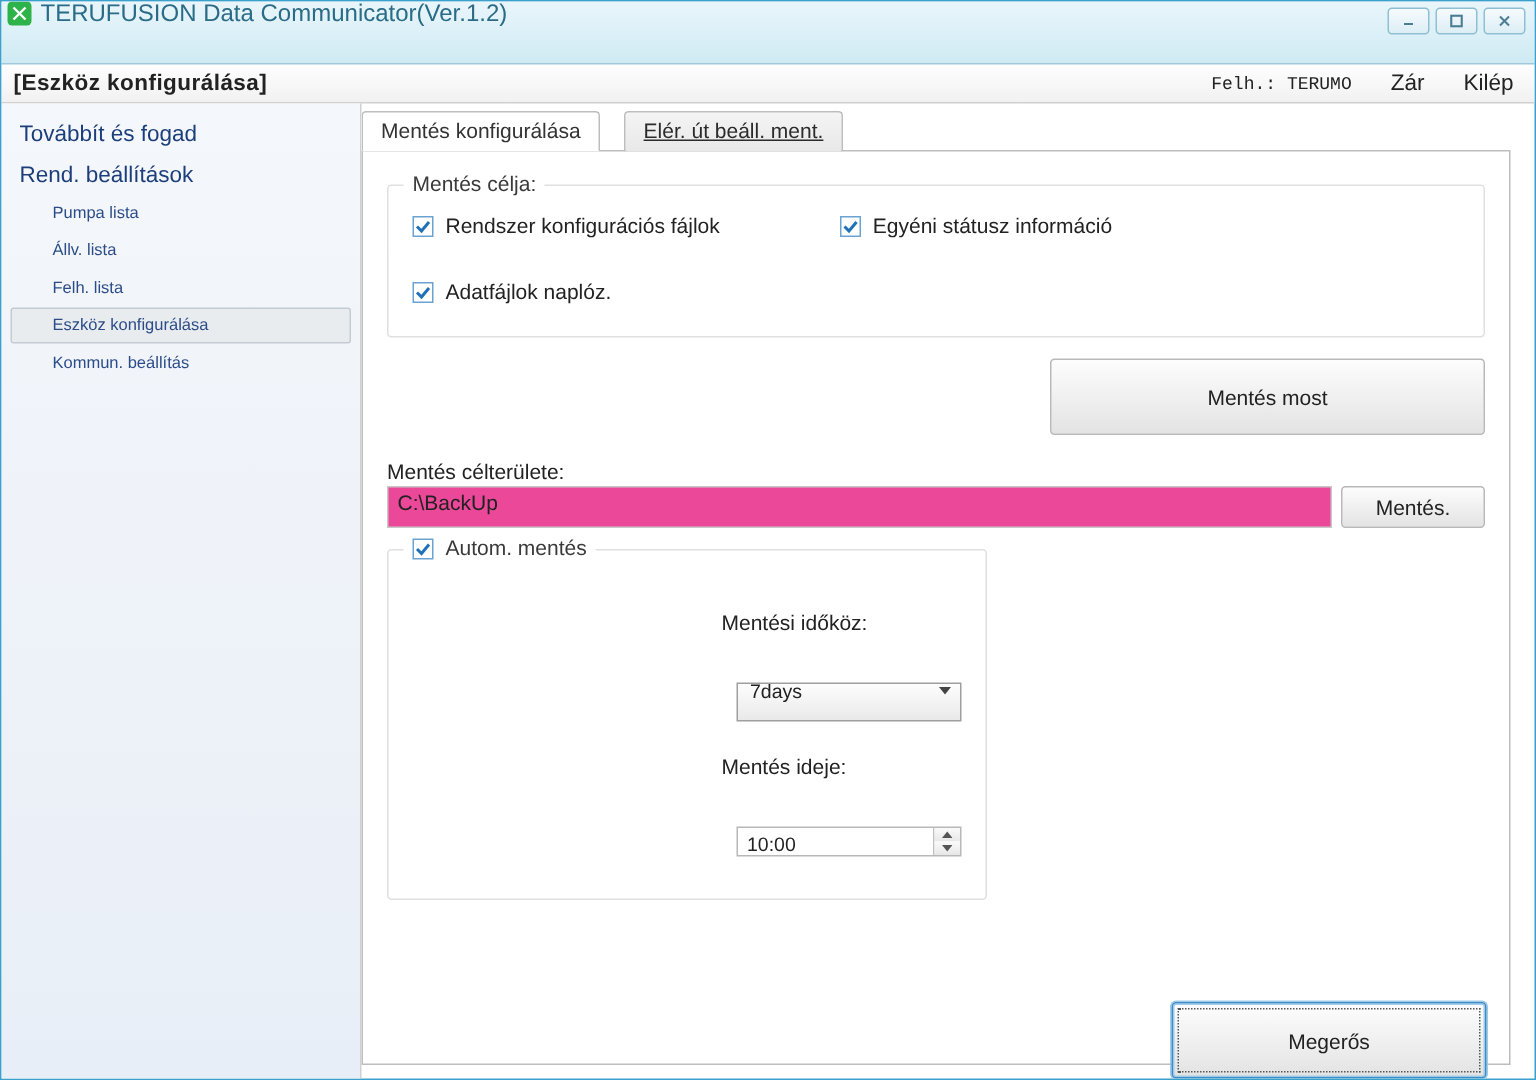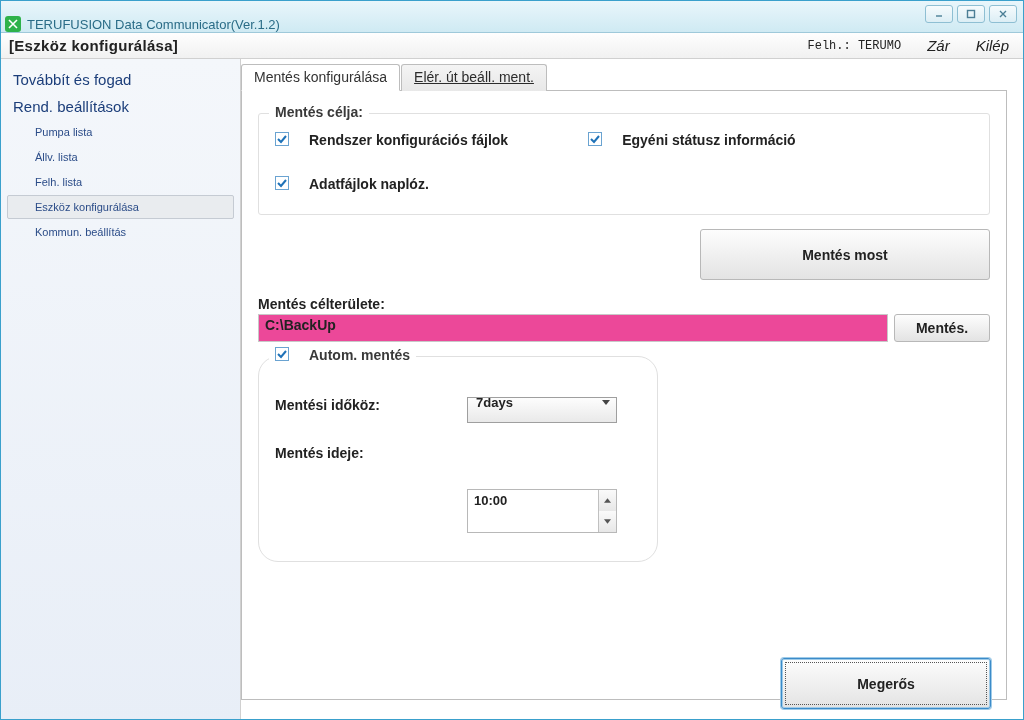--- a/index.html
+++ b/index.html
@@ -1,24 +1,24 @@
 <!DOCTYPE html>
 <html><head>
 <meta charset="utf-8">
 <style>
   * { box-sizing: border-box; }
   html, body { margin:0; padding:0; font-family: "Tahoma", "Segoe UI", Arial, sans-serif; font-size:13px; color:#222; }
   body { width:1024px; height:720px; overflow:hidden; background:#fff; border:1px solid #3aa0cc; }
 
   
   .titlebar {
-    height:32px;
+    height:42px;
     background: linear-gradient(#e9f6fb, #cfeaf3);
     border-bottom:1px solid #9fc9da;
-    display:flex; align-items:flex-end; padding:0 4px; font-size:13px; color:#2a6c87;
+    display:flex; align-items:flex-start; padding:0 4px; font-size:16px; color:#2a6c87;
     position:relative;
   }
   .titlebar .appicon {
     width:16px; height:16px; background:#2eb24a; border-radius:3px; margin-right:6px;
     display:flex; align-items:center; justify-content:center;
   }
   .titlebar .appicon svg { width:10px; height:10px; }
   .winbtns { position:absolute; right:6px; top:4px; display:flex; gap:4px; }
   .winbtn {
     width:28px; height:18px; border:1px solid #8ebfd3; border-radius:3px;
@@ -31,21 +31,21 @@
   
   .headerbar {
     height:26px; display:flex; align-items:center; justify-content:space-between;
     background:linear-gradient(#fefefe,#f1f1f1);
     border-bottom:1px solid #d0d0d0;
     padding:0 14px 0 8px;
   }
   .headerbar .pagetitle { font-weight:bold; font-size:15px; letter-spacing:.3px; }
   .headerbar .rightcluster { display:flex; align-items:center; gap:26px; font-size:13px; }
   .headerbar .userblock { font-family: "Courier New", monospace; font-size:12px; }
-  .headerbar .hdrlink { font-size:15px; cursor:default;font-style:italic; }
+  .headerbar .hdrlink { font-size:15px; cursor:default; }
 
   
   .split { display:flex; height:calc(720px - 26px - 26px - 2px); }
   .sidebar {
     width:240px; min-width:240px;
     background:linear-gradient(to bottom, #f4f7fb 0%, #e8eef7 100%);
     border-right:1px solid #d0d0d0;
     padding:6px 0;
   }
   .sidebar .cat { padding:6px 12px 4px 12px; font-size:15px; color:#1c3e7a; }
@@ -53,51 +53,51 @@
     padding:6px 12px 6px 28px; margin:1px 6px; font-size:11px; color:#2b4c88;
     border-radius:2px;
   }
   .sidebar .item.selected {
     background:#e9ecef; border:1px solid #c5cbd3; padding:5px 11px 5px 27px;
   }
 
   .content { flex:1; padding:4px 16px 10px 0; position:relative; }
 
   
-  .tabs { display:flex; gap:1px; margin-left:0; }
+  .tabs { display:flex; gap:16px; margin-left:0; }
   .tab {
     padding:4px 12px 5px 12px;
     border:1px solid #bdbdbd; border-bottom:none;
     background:linear-gradient(#fdfdfd,#efefef);
     font-size:14px; color:#333; cursor:default;
     border-top-left-radius:3px; border-top-right-radius:3px;
     position:relative; top:1px;
   }
   .tab.active {
     background:#fff; border-bottom:1px solid #fff; font-size:14px;
     z-index:2;
   }
   .tab.inactive { text-decoration:underline; color:#2b2b2b; background:linear-gradient(#f4f4f4,#e8e8e8); }
   .tabpage {
     border:1px solid #bdbdbd; background:#fff; padding:12px 16px 16px 16px;
-    min-height:610px; border-top-left-radius:0;font-weight:bold;
+    min-height:610px; border-top-left-radius:0;
   }
 
   
   .group {
     border:1px solid #e0e0e0; border-radius:3px; padding:18px 16px 22px 16px;
     position:relative; margin-top:10px;
   }
   .group .legend {
     position:absolute; top:-10px; left:10px; background:#fff; padding:0 6px;
     font-size:14px; color:#3a3a3a;
   }
   .group.small { display:inline-block; min-width:400px; }
 
-  .chk { display:flex; align-items:flex-start; gap:20px; font-size:14px; }
+  .chk { display:flex; align-items:flex-end; gap:8px; font-size:14px; }
   .fakechk {
     width:14px; height:14px; border:1px solid #6aa3d1; background:#fff;
     display:flex; align-items:center; justify-content:center;
   }
   .fakechk svg { width:10px; height:10px; stroke:#1f72b8; stroke-width:2; fill:none; }
 
   .row2 { display:flex; gap:80px; margin-bottom:28px; }
 
   .bigbtn {
     height:51px; min-width:290px;
@@ -115,33 +115,33 @@
     flex:1; height:28px; border:1px solid #c8c8c8; background:#ec4899; padding:2px 6px;
     font-size:14px; color:#222;
   }
   .smallbtn {
     height:28px; min-width:96px;
     border:1px solid #b8b8b8; border-radius:3px;
     background:linear-gradient(#fdfdfd,#e3e3e3);
     font-size:14px; display:flex; align-items:center; justify-content:center;
   }
 
-  .formrow { display:flex; align-items:flex-start; gap:32px; margin-top:22px; }
+  .formrow { display:flex; align-items:flex-end; gap:32px; margin-top:22px;flex-direction:column; }
   .formrow .lbl { width:160px; font-size:14px; }
 
   .dropdown {
     width:150px; height:26px; border:1px solid #9f9f9f; background:linear-gradient(#fdfdfd,#e9e9e9);
     display:flex; align-items:center; justify-content:space-between; padding:0 6px 16px 8px;
     font-size:13px;
   }
   .dropdown .caret { width:0; height:0; border-left:4px solid transparent; border-right:4px solid transparent; border-top:5px solid #444; }
 
   .spinner {
-    width:150px; height:44px; border:1px solid #b8b8b8; background:#fff;
-    display:flex; align-items:stretch; font-size:13px;margin-top:44px;
+    width:150px; height:20px; border:1px solid #b8b8b8; background:#fff;
+    display:flex; align-items:stretch; font-size:13px;
   }
   .spinner .sval { flex:1; padding:3px 6px; }
   .spinner .spn { width:18px; border-left:1px solid #c0c0c0; display:flex; flex-direction:column; }
   .spinner .spn div { flex:1; display:flex; align-items:center; justify-content:center; background:linear-gradient(#fafafa,#e7e7e7); }
   .spinner .spn svg { width:7px; height:5px; }
 
   .confirmrow { position:absolute; right:32px; bottom:16px; }
   .confirmrow .bigbtn { min-width:210px; }
 
 </style>
@@ -244,21 +244,21 @@
       
       <div class="fld">
         <div class="fldlabel">Mentés célterülete:</div>
         <div class="pathrow">
           <div class="textinput">C:\BackUp</div>
           <div class="smallbtn">Mentés.</div>
         </div>
       </div>
 
       
-      <div class="group small" style="margin-top:14px;border-radius:20px;">
+      <div class="group small" style="margin-top:14px;">
         <div class="legend" style="top:-10px;">
           <label class="chk" style="font-size:14px;">
             <span class="fakechk">
                 <svg viewBox="0 0 10 10">
                   <path d="M1 5 L4 8 L9 2"></path>
                 </svg>
               </span>
             <span>Autom. mentés</span>
           </label>
         </div>

